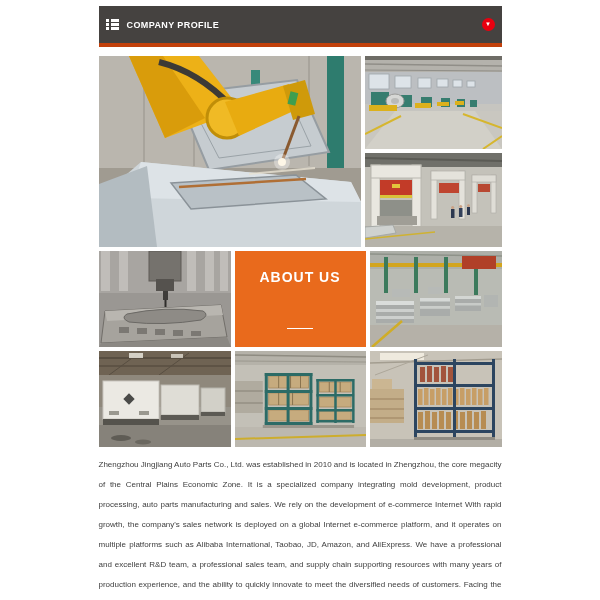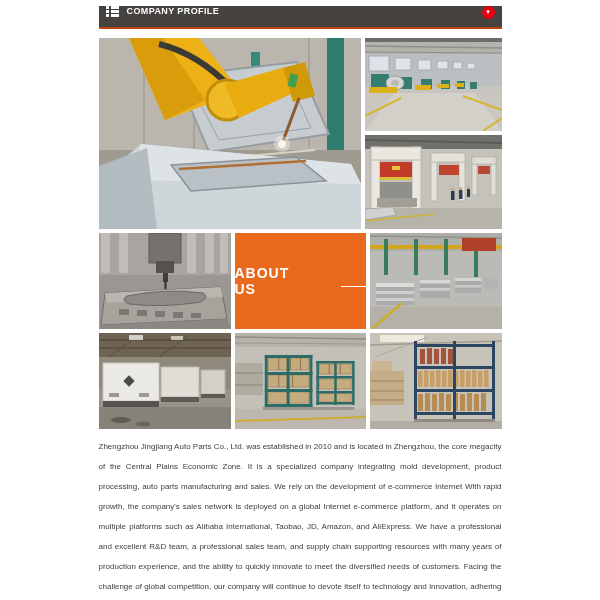--- a/index.html
+++ b/index.html
@@ -1,22 +1,22 @@
 <!DOCTYPE html>
 <html><head>
 <meta charset="utf-8">
 <style>
   * { margin:0; padding:0; box-sizing:border-box; }
   html,body { width:600px; height:600px; background:#ffffff; overflow:hidden;
               font-family:"Liberation Sans", sans-serif; }
   .page { width:403px; margin:0 auto; padding-top:6px; }
 
   
-  .header-bar { height:23px; background:#454240; border-bottom:2px solid #c2410c;
-                display:flex; padding:0 7px; }
+  .header-bar { height:41px; background:#454240; border-bottom:4px solid #c2410c;
+                display:flex; align-items:center; padding:0 7px; }
   .list-icon { width:13px; height:11px; display:flex; flex-direction:column;
                justify-content:space-between; margin-right:8px; }
   .list-icon .row { display:flex; height:2.6px; }
   .list-icon .sq { width:3px; height:100%; background:#fff; margin-right:2px; }
   .list-icon .bar { flex:1; height:100%; background:#fff; }
   .header-title { color:#ffffff; font-size:9px; font-weight:bold; letter-spacing:0.4px; }
   .header-spacer { flex:1; }
   .collapse-btn { width:13px; height:13px; border-radius:50%; background:#e8000f;
                   color:#fff; font-size:6px; line-height:13px; text-align:center;
                   border:none; cursor:pointer; padding:0; }
@@ -24,22 +24,22 @@
   
   .grid { margin-top:9px; }
   .row1 { display:grid; grid-template-columns:262px 137px; gap:4px; height:191px; }
   .row1-right { display:grid; grid-template-rows:93px 94px; gap:4px; }
   .row2, .row3 { display:grid; grid-template-columns:132px 131px 132px; gap:4px;
                  height:96px; margin-top:4px; }
   .photo { overflow:hidden; background:#d8d6d0; }
   .photo svg { display:block; width:100%; height:100%; }
 
   
-  .about-box { background:#e96a1c; display:flex; 
-               align-items:center; justify-content:space-between;gap:32px; }
+  .about-box { background:#e96a1c; display:flex; flex-direction:column;
+               align-items:center; justify-content:center;gap:32px; }
   .about-label { color:#fff; font-size:14px; font-weight:bold; letter-spacing:1px; }
   .about-underline { width:26px; height:1px; background:#fff; margin-top:11px; }
 
   
   .desc { margin-top:8px; font-size:8px; line-height:20px; color:#3d3d3d;
           text-align:justify; }
 </style>
 </head>
 <body>
 

